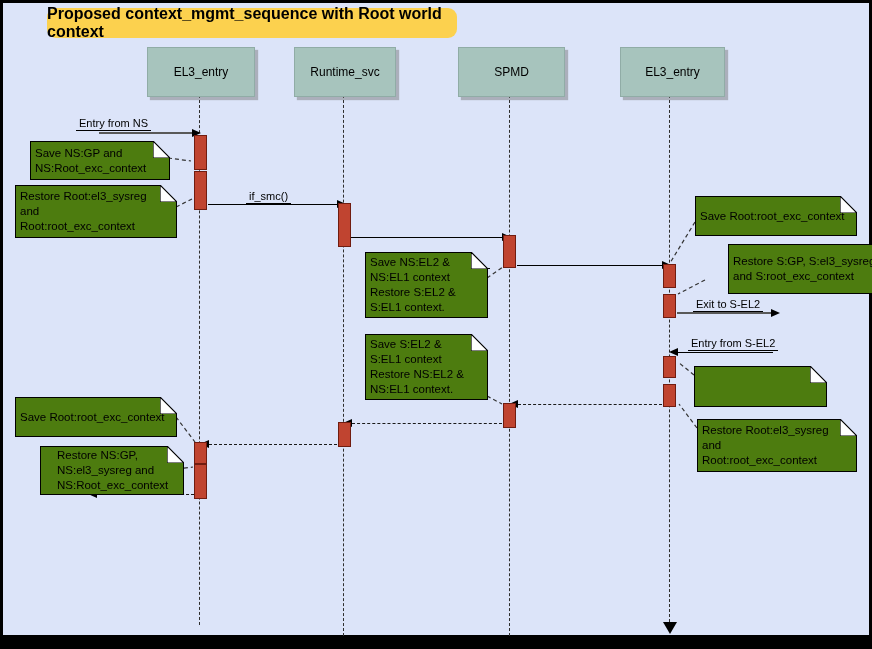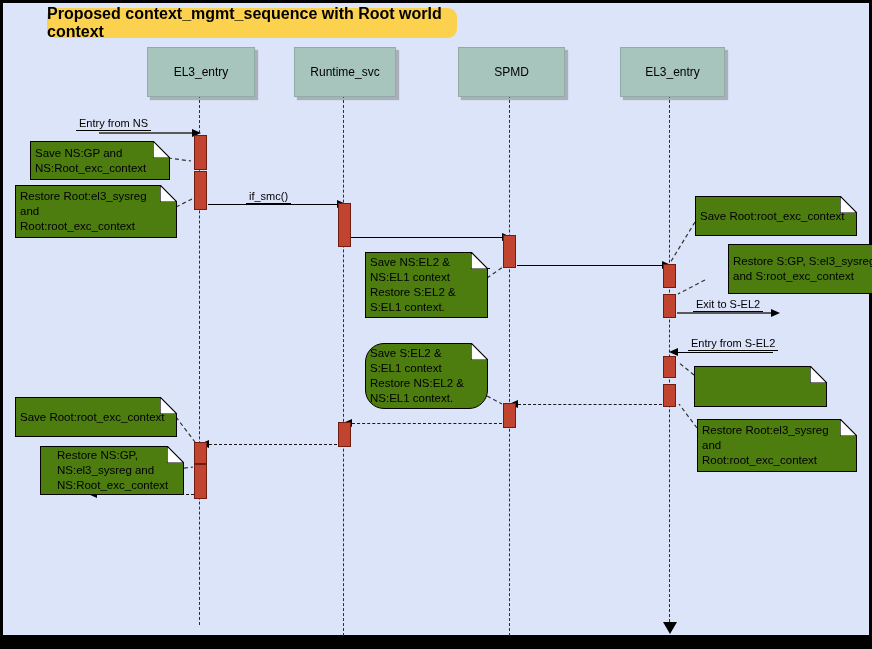--- a/index.html
+++ b/index.html
@@ -184,21 +184,21 @@
   </div>
   <div class="note" style="left:697px;top:419px;width:158px;height:51px;">
     <svg class="fold" width="17" height="17" viewBox="0 0 17 17">
         <path d="M0,0 L17,17 L17,0 Z" fill="#dce4f9"></path>
         <path d="M0,0 L0,17 L17,17 Z" fill="#fff" stroke="#000" stroke-width="1.2"></path>
       </svg>
     <div class="note-text">Restore Root:el3_sysreg
 and
 Root:root_exc_context</div>
   </div>
-  <div class="note" style="left:365px;top:343px;width:121px;height:64px;border-radius:19px;">
+  <div class="note" style="left:365px;top:334px;width:121px;height:64px;">
     <svg class="fold" width="17" height="17" viewBox="0 0 17 17">
         <path d="M0,0 L17,17 L17,0 Z" fill="#dce4f9"></path>
         <path d="M0,0 L0,17 L17,17 Z" fill="#fff" stroke="#000" stroke-width="1.2"></path>
       </svg>
     <div class="note-text">Save S:EL2 &amp;
 S:EL1 context
 Restore NS:EL2 &amp;
 NS:EL1 context.</div>
   </div>
   <div class="note" style="left:15px;top:397px;width:160px;height:38px;">

